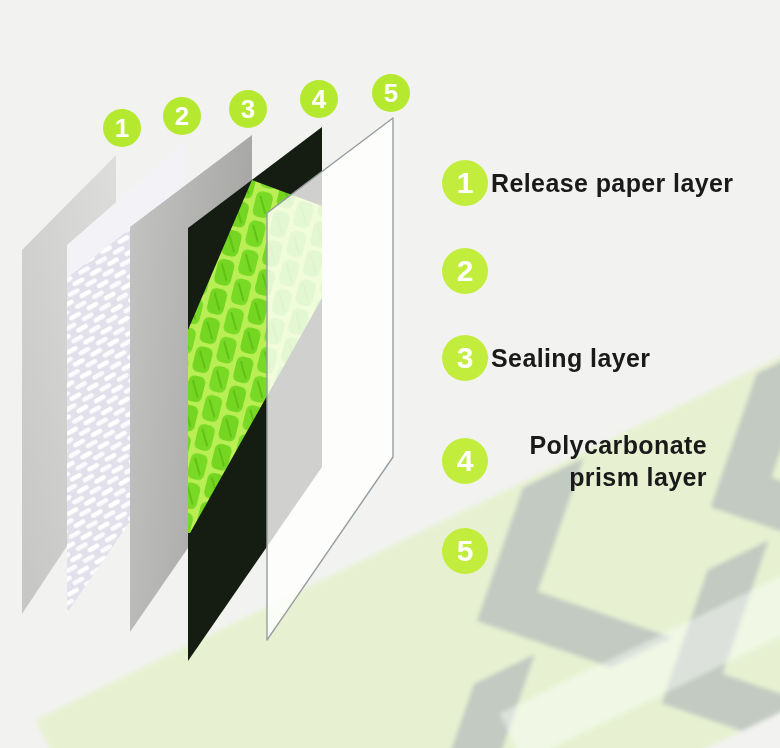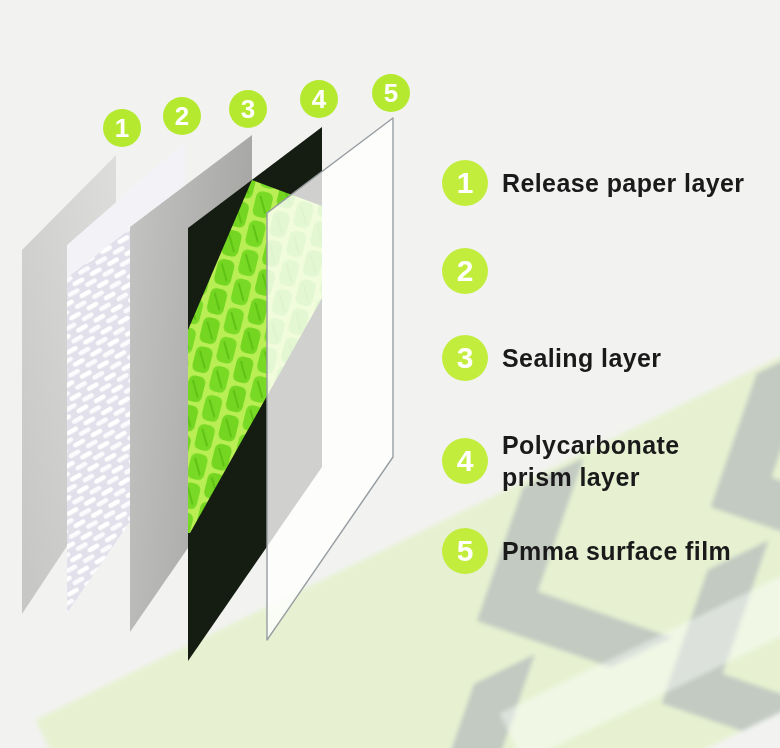--- a/index.html
+++ b/index.html
@@ -24,30 +24,30 @@
   
   .legend-row{
     position:absolute;left:442px;display:flex;align-items:center;
   }
   .legend-row .disc{
     flex:0 0 auto;width:46px;height:46px;border-radius:50%;
     background:#c2ed3d;color:#ffffff;font-weight:700;font-size:30px;
     display:flex;align-items:center;justify-content:center;
   }
   .legend-row .label{
-    margin-left:14px;font-weight:700;font-size:25px;color:#1a1a1a;
+    margin-left:3px;font-weight:700;font-size:25px;color:#1a1a1a;
     letter-spacing:0.4px;white-space:nowrap;line-height:32px;
   }
   .legend-row.r1{top:160px;}
   .legend-row.r2{top:248px;}
   .legend-row.r3{top:335px;}
   .legend-row.r4{top:429px;}
   .legend-row.r5{top:528px;}
   .legend-row.wrap .label{
-    white-space:normal;width:216px;text-align:left;
+    white-space:normal;width:216px;text-align:right;
   }
 </style>
 </head>
 <body>
 
 <div class="stage">
 
   <svg width="780" height="748" viewBox="0 0 780 748">
     <defs>
       <linearGradient id="gPaper" x1="1" y1="0" x2="0.15" y2="1">
@@ -134,16 +134,15 @@
   <div class="legend-row r3">
     <div class="disc">3</div>
     <div class="label">Sealing layer</div>
   </div>
   <div class="legend-row r4 wrap">
     <div class="disc">4</div>
     <div class="label">Polycarbonate prism layer</div>
   </div>
   <div class="legend-row r5">
     <div class="disc">5</div>
-    <div class="label">Pmma surface film</div>
   </div>
 
 </div>
 
 </body></html>

